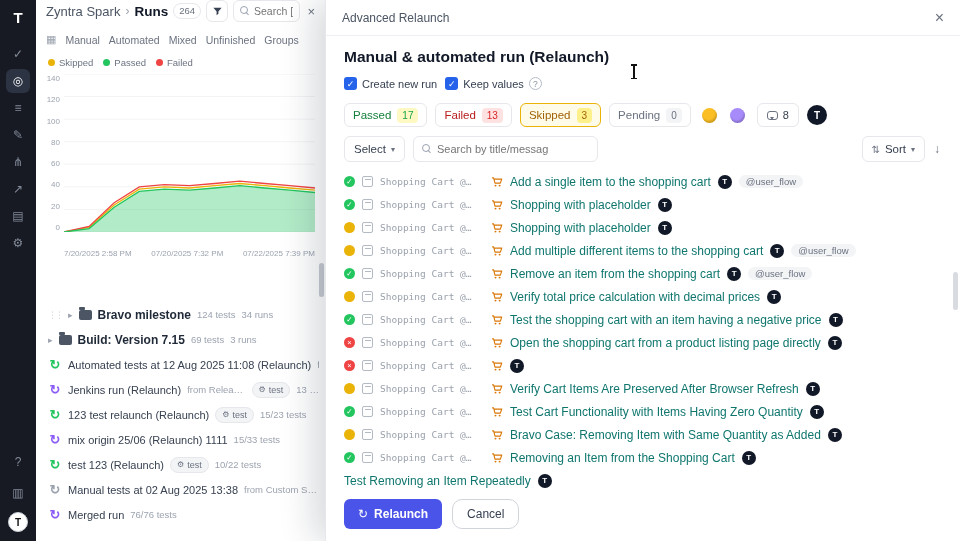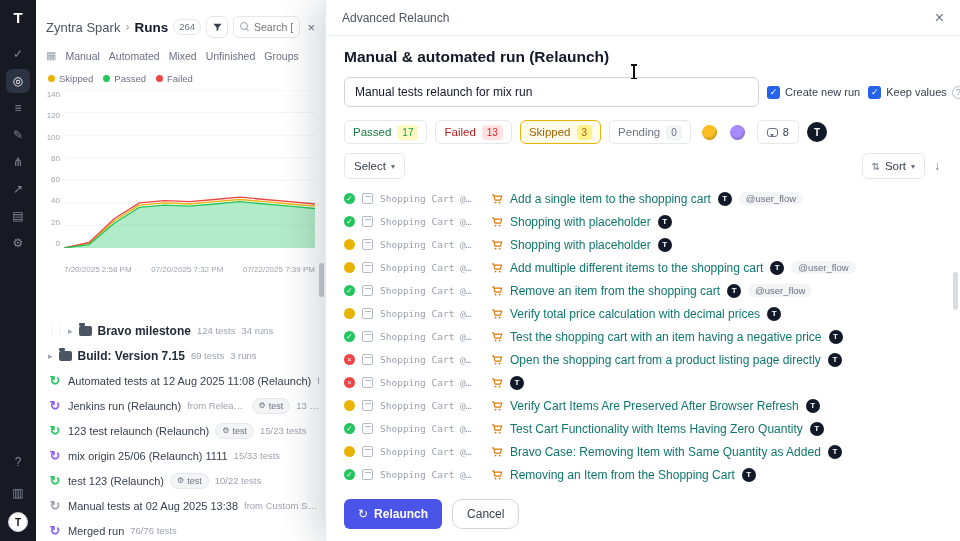--- a/index.html
+++ b/index.html
@@ -15,21 +15,21 @@
   .rail-btn{width:24px;height:24px;border-radius:6px;display:flex;align-items:center;
     justify-content:center;color:#828a99;font-size:12px;cursor:pointer}
   .rail-btn.active{background:#2c3342;color:#fff}
   .rail-bottom{margin-top:auto;display:flex;flex-direction:column;gap:7px;align-items:center}
   .rail-avatar{width:20px;height:20px;border-radius:50%;background:#fff;color:#111;
     font-size:10px;font-weight:bold;display:flex;align-items:center;justify-content:center;
     border:1px solid #c9ced6;cursor:pointer}
 
   
   .panel{position:absolute;left:36px;top:0;width:289px;height:541px;background:#fff;overflow:hidden}
-  .panel-header{display:flex;align-items:center;gap:5px;padding:16px 8px 4px 10px}
+  .panel-header{display:flex;align-items:center;gap:5px;padding:0 8px 4px 10px}
   .crumb-project{font-size:13px;color:#4b5563;font-weight:500;white-space:nowrap}
   .crumb-sep{color:#9ca3af;font-size:12px}
   .crumb-section{font-size:13.5px;color:#111827;font-weight:700;white-space:nowrap}
   .count-badge{font-size:9.5px;color:#6b7280;border:1px solid #e5e7eb;border-radius:8px;
     padding:0 5px;line-height:14px;white-space:nowrap}
   .filter-btn{width:22px;height:22px;border:1px solid #e5e7eb;border-radius:6px;flex:none;
     display:flex;align-items:center;justify-content:center;cursor:pointer;background:#fff}
   .search-mini{display:flex;align-items:center;gap:4px;border:1px solid #e5e7eb;border-radius:6px;
     height:22px;padding:0 6px;flex:1;min-width:0}
   .search-mini input{border:none;outline:none;width:100%;font-size:10.5px;color:#374151;
@@ -329,21 +329,20 @@
   <div class="modal">
     <div class="modal-header">
       <span>Advanced Relaunch</span>
       <span class="modal-close">×</span>
     </div>
 
     <div class="modal-body">
       <div class="modal-title">Manual &amp; automated run (Relaunch)</div>
 
       <div class="name-row">
-        <input class="name-input" value="Manual tests relaunch for mix run" style="">
         <span class="cb-group">
           <span class="checkbox">✓</span>
           <span>Create new run</span>
         </span>
         <span class="cb-group">
           <span class="checkbox">✓</span>
           <span>Keep values</span>
           <span class="help-circle">?</span>
         </span>
       </div>
@@ -380,20 +379,24 @@
           <span>8</span>
         </div>
         <div class="t-avatar">T</div>
       </div>
 
       <div class="controls-row">
         <button class="select-btn">
           <span>Select</span>
           <span class="caret">▾</span>
         </button>
+        <span class="search-box">
+          <span class="mag"></span>
+          <input placeholder="Search by title/messag" style="">
+        </span>
         <span class="sort-wrap">
           <button class="sort-btn">
             <span class="sorticon">⇅</span>
             <span>Sort</span>
             <span class="caret">▾</span>
           </button>
           <span class="dir-btn">↓</span>
         </span>
       </div>
 

